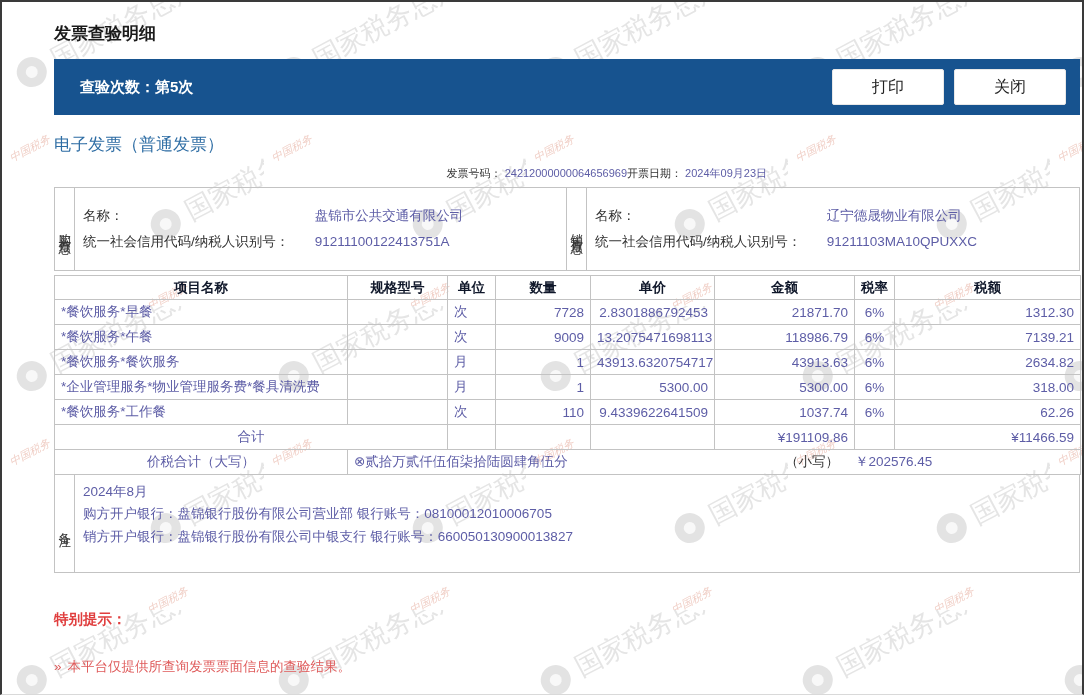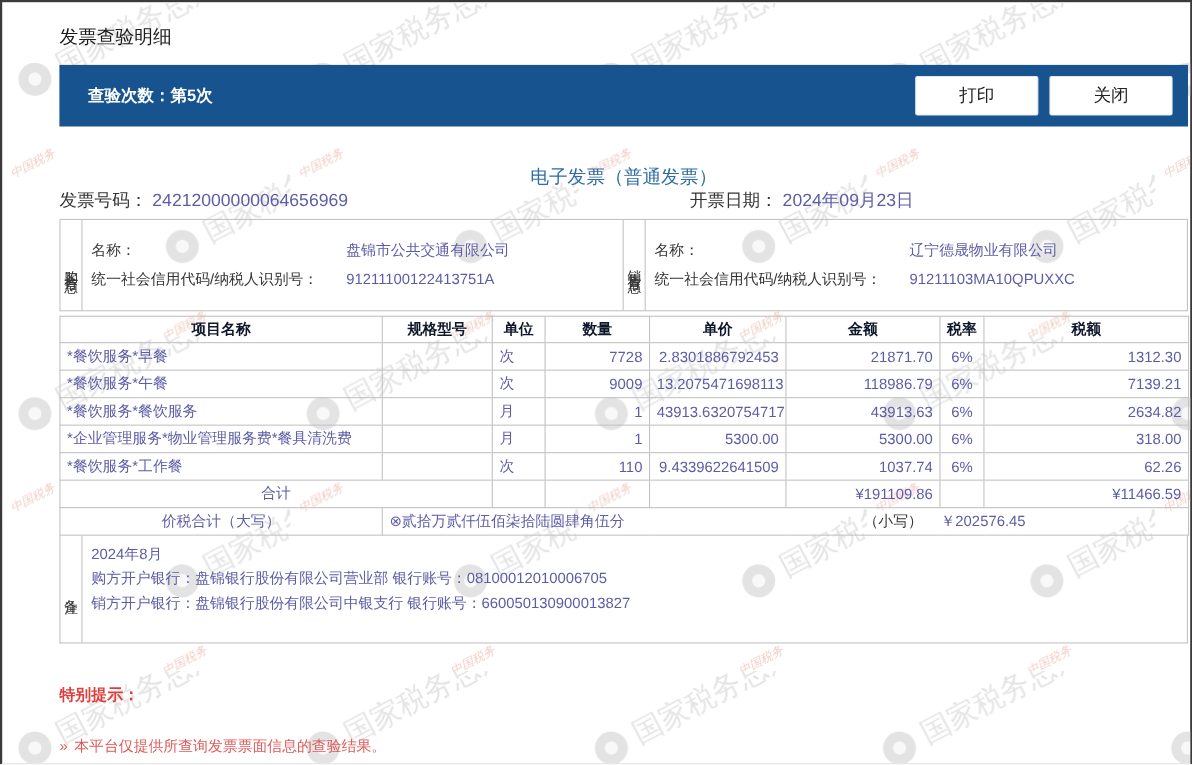--- a/index.html
+++ b/index.html
@@ -18,21 +18,21 @@
     border-left: 2px solid #3a3a3a;
     border-right: 2px solid #3a3a3a;
     border-bottom: 1px solid #d9d9d9;
   }
   .wm { position: absolute; top: 0; left: 0; z-index: 0; }
   .content { position: relative; z-index: 1; }
 
   .page-title {
     margin: 20px 0 0 52px;
     font-size: 17px;
-    font-weight: normal;
+    font-weight: bold;
     color: #1a1a1a;
   }
 
   .toolbar {
     margin: 14px 0 0 52px;
     width: 1026px;
     height: 56px;
     background: #17538f;
     display: flex;
     align-items: center;
@@ -46,27 +46,26 @@
   .toolbar-buttons { margin-left: auto; display: flex; }
   .toolbar-buttons button {
     width: 112px; height: 36px;
     background: #fff; border: 1px solid #e8e8e8; border-radius: 2px;
     font-family: Liberation Serif, serif; font-size: 16px; color: #222;
     margin-left: 10px; cursor: pointer;
   }
 
   .invoice { margin: 0 0 0 52px; width: 1026px; }
   .inv-title {
-    margin-top: 34px;
-    text-align: center;
+    margin-top: 18px;
     font-size: 17px;
     font-weight: 500;
     color: #2e6da4;
   }
-  .inv-meta { display: flex; font-size: 16px; }
+  .inv-meta { margin-top: 10px; display: flex; font-size: 11px; text-align: right; }
   .inv-meta .meta-left { flex: 0 0 573px; }
   .lbl { color: #333; }
   .val { color: #5d5da6; }
 
   .party-table {
     margin-top: 6px;
     height: 84px;
     display: flex;
     border: 1px solid #c3c3c3;
   }

